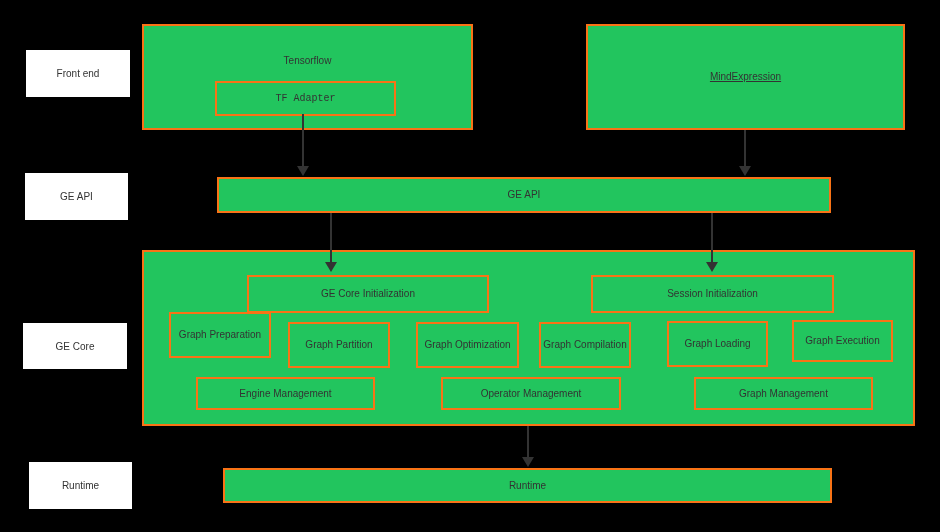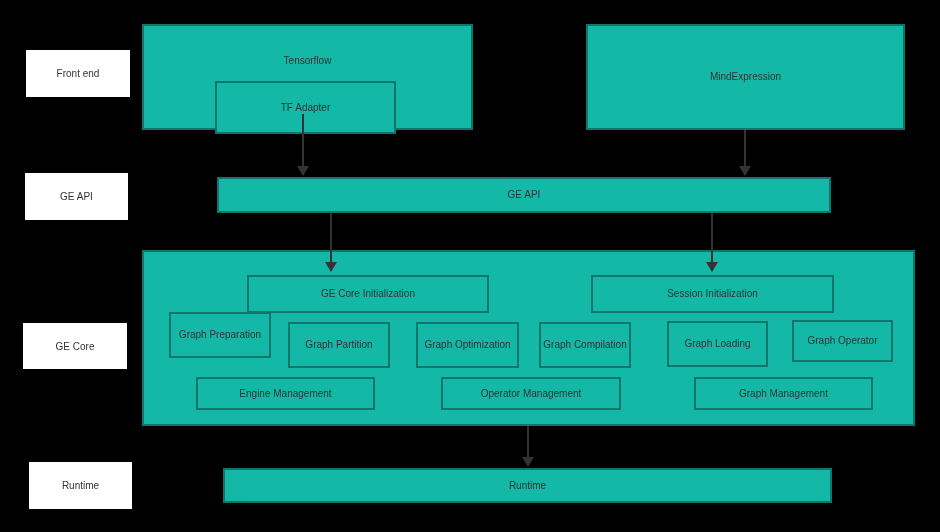--- a/index.html
+++ b/index.html
@@ -13,22 +13,22 @@
     height: 532px;
     background: #000000;
     font-family: "Liberation Sans", "DejaVu Sans", sans-serif;
     font-size: 10px;
     color: #333333;
     overflow: hidden;
   }
   .box {
     position: absolute;
     box-sizing: border-box;
-    background: #14b8a6;
-    border: 2px solid #0f766e;
+    background: #22c55e;
+    border: 2px solid #f97316;
     color: #333333;
     display: flex;
     align-items: center;
     justify-content: center;
     text-align: center;
     line-height: 1.35;
   }
   .rowlabel {
     position: absolute;
     box-sizing: border-box;
@@ -66,38 +66,38 @@
 
 <div class="canvas">
 
   <div class="rowlabel" style="left:26px; top:50px; width:104px; height:47px;">Front end</div>
   <div class="rowlabel" style="left:25px; top:173px; width:103px; height:47px;">GE API</div>
   <div class="rowlabel" style="left:23px; top:323px; width:104px; height:46px;">GE Core</div>
   <div class="rowlabel" style="left:29px; top:462px; width:103px; height:47px;">Runtime</div>
 
   <div class="box" style="left:142px; top:24px; width:331px; height:106px; display:block;">
     <div class="container-title">Tensorflow</div>
-    <div class="box" style="left:71px; top:55px; width:181px; height:53px;">TF Adapter</div>
+    <div class="box" style="left:71px; top:55px; width:181px; height:35px;font-family:Liberation Mono, monospace;">TF Adapter</div>
   </div>
 
-  <div class="box" style="left:586px; top:24px; width:319px; height:106px;">MindExpression</div>
+  <div class="box" style="left:586px; top:24px; width:319px; height:106px;text-decoration:underline;">MindExpression</div>
 
   <div class="box" style="left:217px; top:177px; width:614px; height:36px;">GE API</div>
 
   <div class="box" style="left:142px; top:250px; width:773px; height:176px; display:block;">
 
     <div class="box" style="left:71px; top:23px; width:242px; height:38px;margin-left:32px;">GE Core Initialization</div>
     <div class="box" style="left:447px; top:23px; width:243px; height:38px;">Session Initialization</div>
 
     <div class="box" style="left:25px; top:60px; width:102px; height:46px;">Graph Preparation</div>
     <div class="box" style="left:144px; top:70px; width:102px; height:46px;">Graph Partition</div>
     <div class="box" style="left:272px; top:70px; width:103px; height:46px;">Graph Optimization</div>
     <div class="box" style="left:395px; top:70px; width:92px; height:46px;">Graph Compilation</div>
     <div class="box" style="left:523px; top:69px; width:101px; height:46px;">Graph Loading</div>
-    <div class="box" style="left:648px; top:68px; width:101px; height:42px;">Graph Operator</div>
+    <div class="box" style="left:648px; top:68px; width:101px; height:42px;">Graph Execution</div>
 
     <div class="box" style="left:52px; top:125px; width:179px; height:33px;">Engine Management</div>
     <div class="box" style="left:297px; top:125px; width:180px; height:33px;">Operator Management</div>
     <div class="box" style="left:550px; top:125px; width:179px; height:33px;">Graph Management</div>
   </div>
 
   <div class="box" style="left:223px; top:468px; width:609px; height:35px;">Runtime</div>
 
   <div>
     <div class="arrow-line" style="left:302px; top:114px; height:53px;"></div>

